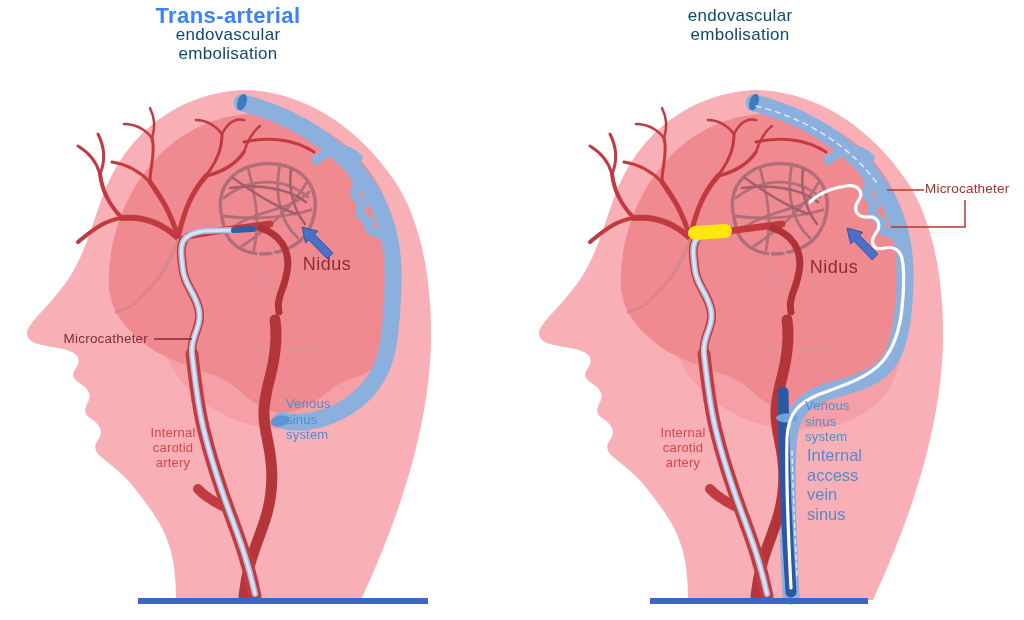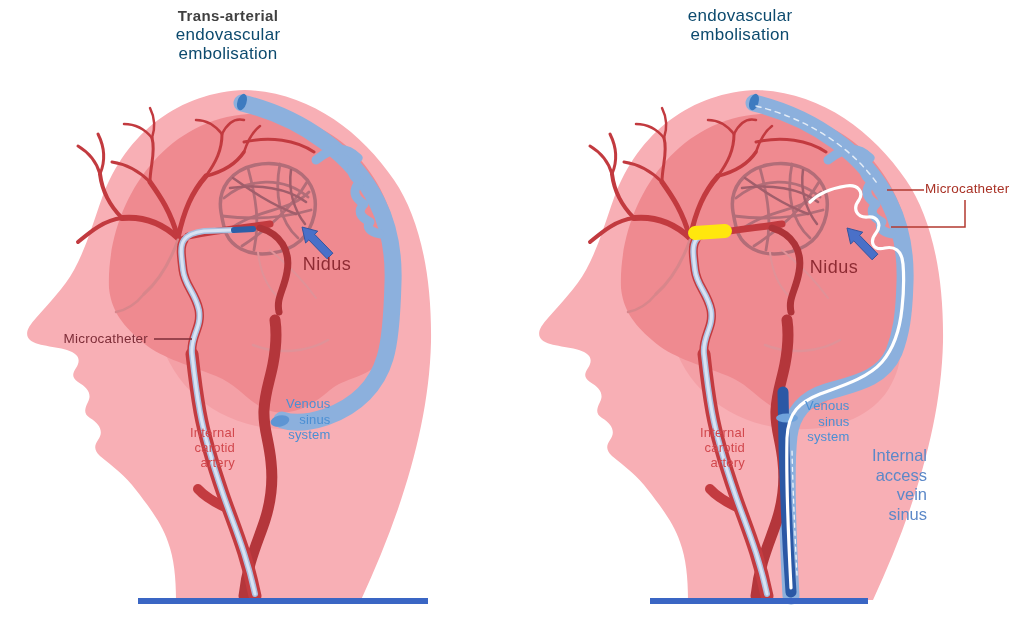--- a/index.html
+++ b/index.html
@@ -1,28 +1,28 @@
 <!DOCTYPE html>
 <html><head>
 <meta charset="utf-8">
 <style>
   html,body{margin:0;padding:0;background:#ffffff;}
   body{width:1024px;height:620px;position:relative;overflow:hidden;
        font-family:"Liberation Sans",sans-serif;}
   .title{position:absolute;top:6px;width:440px;text-align:center;line-height:19px;}
   #title-left{left:8px;}
   #title-right{left:520px;}
-  .t1{display:block;font-size:15px;font-weight:bold;color:#404040;letter-spacing:.4px;}
+  .t1{display:block;font-size:22px;font-weight:bold;color:#3b82f6;letter-spacing:.4px;}
   .t2{display:block;font-size:17px;font-weight:500;color:#0c4a6e;letter-spacing:.3px;}
   .panel{position:absolute;top:80px;width:504px;height:540px;}
   #panel-left{left:8px;}
   #panel-right{left:520px;}
   .panel svg{position:absolute;left:0;top:0;}
   .lbl{position:absolute;font-weight:normal;}
-  .lbl span{display:block;text-align:right;}
+  .lbl span{display:block;}
   .lbl-micro-l{left:4px;top:251px;width:136px;text-align:right;font-size:13.5px;color:#7E2D38;letter-spacing:.2px;}
   .lbl-carotid{left:103px;top:345px;width:124px;text-align:center;font-size:13px;line-height:15px;color:#D2484D;letter-spacing:.2px;}
   .lbl-venous{left:278px;top:316px;font-size:13px;line-height:15.5px;color:#4A8FD4;letter-spacing:.2px;}
   .lbl-nidus{left:287px;top:174px;width:64px;text-align:center;font-size:18px;color:#8E2B33;letter-spacing:.5px;}
   .r-nidus{left:282px;top:177px;}
   .r-venous{left:285px;top:318px;}
   .r-carotid{left:101px;top:345px;}
   .r-jugular{left:287px;top:366px;width:120px;font-weight:normal;font-size:16.5px;line-height:19.5px;color:#5C88C8;}
   .r-micro{left:405px;top:101px;width:99px;text-align:left;font-size:13.5px;color:#A93226;letter-spacing:.2px;}
 </style>

